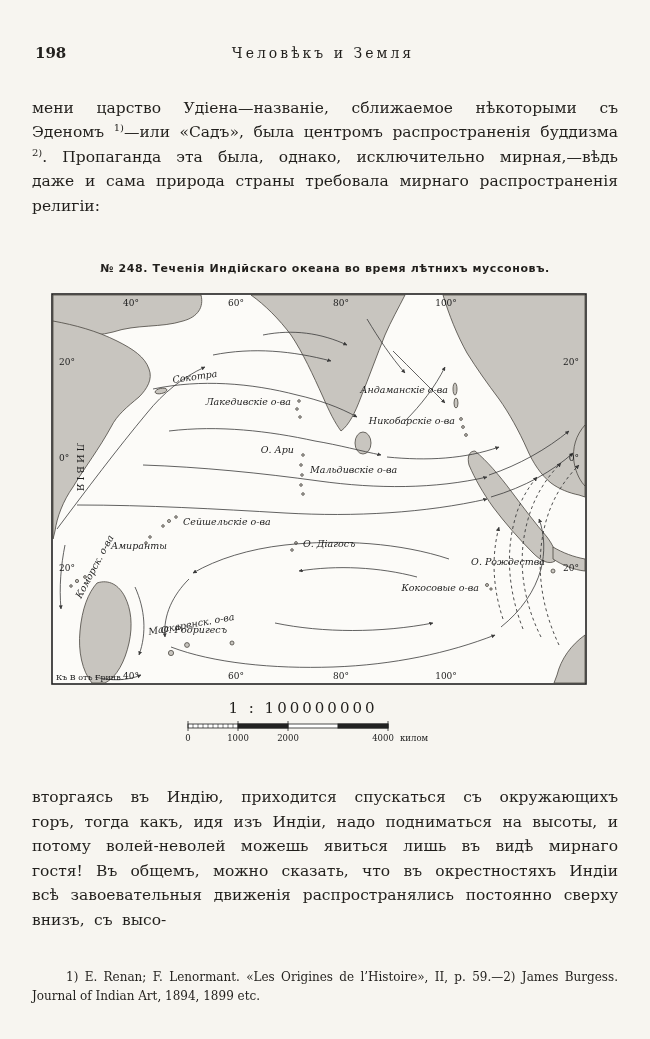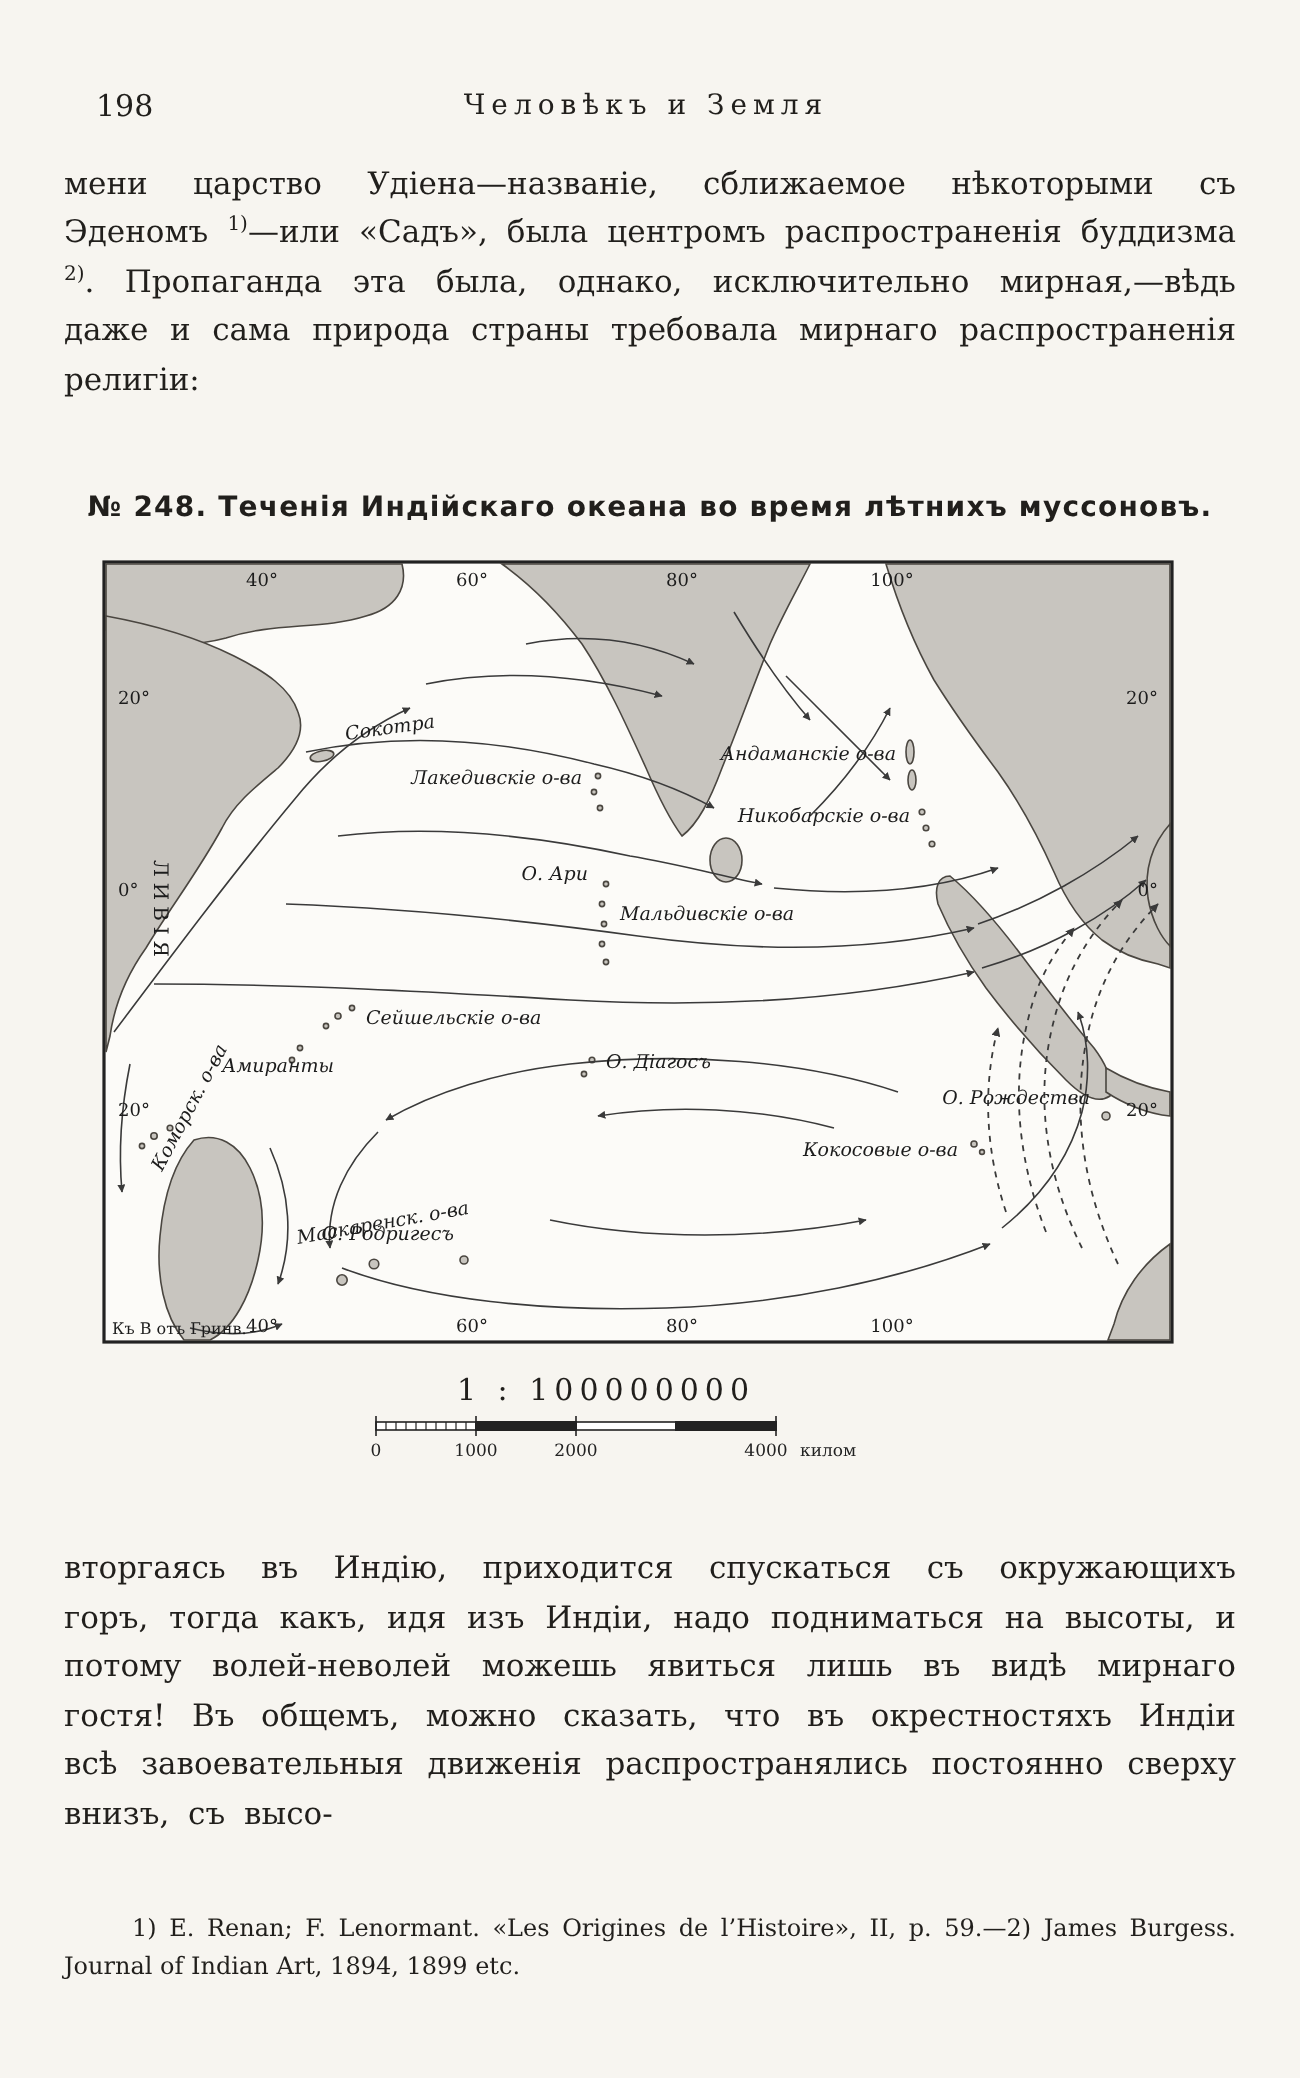--- a/index.html
+++ b/index.html
@@ -6,38 +6,38 @@
   body {
     width:650px; height:1039px;
     background:#f7f5f0;
     font-family:"DejaVu Serif", serif;
     color:#211f1c;
     overflow:hidden;
   }
   .page { position:relative; width:650px; height:1039px; }
 
   .header { position:relative; height:20px; padding-top:44px; }
-  .page-number { position:absolute; left:48px; top:44px; font-size:15px; }
+  .page-number { position:absolute; left:35px; top:44px; font-size:15px;font-weight:bold; }
   .running-title {
     position:absolute; left:0; right:4px; top:45px;
     text-align:center; font-size:14px; letter-spacing:3px;
   }
 
   .body-text {
-    margin:16px 32px 0 32px;
+    margin:32px 32px 0 32px;
     font-size:15.5px; line-height:1.58;
     text-align:justify; word-spacing:4.5px;
   }
   .body-text sup { font-size:10px; line-height:0; }
 
   figure { margin:0; padding:0; }
   .fig-title {
     margin-top:44px; text-align:center;
     font-family:"DejaVu Sans", sans-serif;
-    font-weight:bold; font-size:14px; letter-spacing:0.6px;
+    font-weight:bold; font-size:11px; letter-spacing:0.6px;
   }
   .map-wrap { width:548px; margin:18px auto 0 auto; }
   svg text { font-family:"DejaVu Serif", serif; }
 
   .scale-block { width:250px; margin:10px 0 0 178px; text-align:center; }
   .scale-ratio { font-size:15px; letter-spacing:3px; margin-bottom:2px; }
 
   .captions { margin:14px 32px 0 32px; font-size:10.5px; line-height:1.5; }
   .caption1 { text-indent:52px; }
   .caption2 { text-indent:52px; text-align:justify; }

